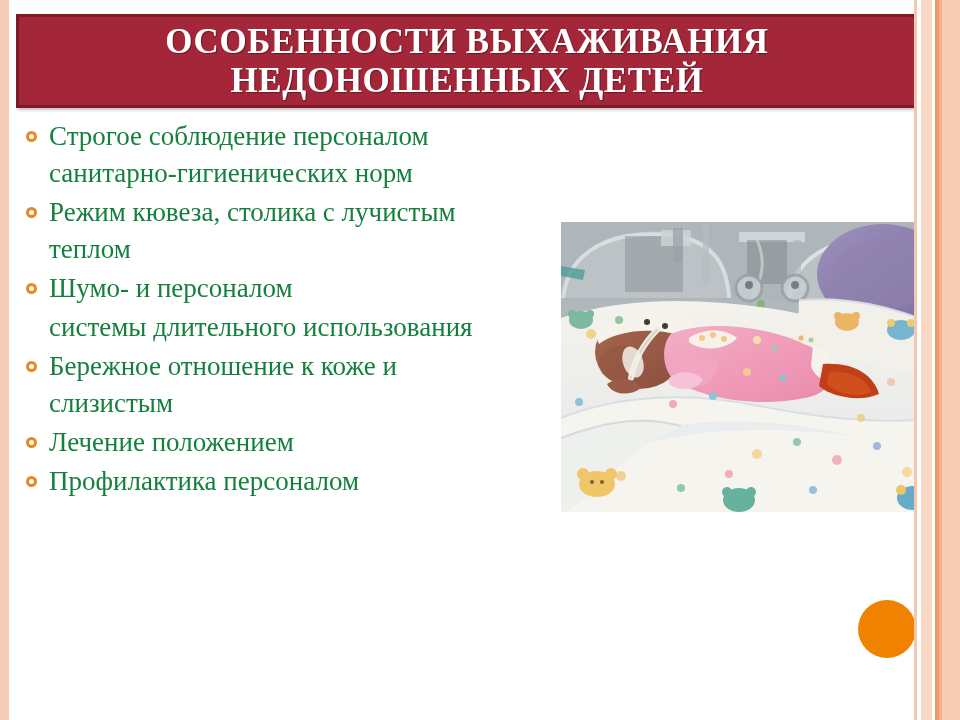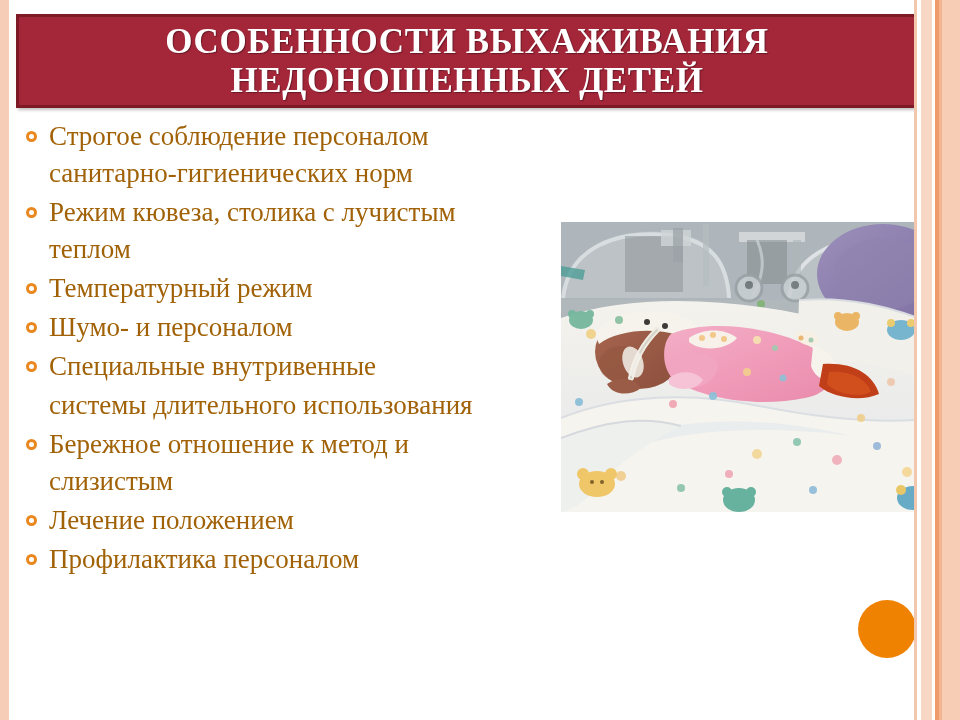--- a/index.html
+++ b/index.html
@@ -103,21 +103,21 @@
     margin-top: 13px;
     margin-right: 12px;
     box-sizing: border-box;
   }
   .bullet-mark.hidden { visibility: hidden; }
   .bullet-text {
     flex: 1 1 auto;
     font-family: "Liberation Serif", "DejaVu Serif", serif;
     font-size: 27px;
     line-height: 37px;
-    color: #a16207;
+    color: #15803d;
     white-space: pre-line;
   }
   .bullet-row.cont .bullet-text { text-indent: 0; }
 
   
   .photo {
     position: absolute;
     left: 561px;
     top: 222px;
     width: 378px;
@@ -158,43 +158,35 @@
       <span class="bullet-text">Строгое соблюдение персоналом
 санитарно-гигиенических норм</span>
     </div>
 
     <div class="bullet-row">
       <span class="bullet-mark"></span>
       <span class="bullet-text">Режим кювеза, столика с лучистым
 теплом</span>
     </div>
 
-    <div class="bullet-row">
-      <span class="bullet-mark"></span>
-      <span class="bullet-text">Температурный режим</span>
-    </div>
 
     <div class="bullet-row">
       <span class="bullet-mark"></span>
       <span class="bullet-text">Шумо- и персоналом</span>
     </div>
 
-    <div class="bullet-row">
-      <span class="bullet-mark"></span>
-      <span class="bullet-text">Специальные внутривенные</span>
-    </div>
 
     <div class="bullet-row cont">
       <span class="bullet-mark hidden"></span>
       <span class="bullet-text">системы длительного использования</span>
     </div>
 
     <div class="bullet-row">
       <span class="bullet-mark"></span>
-      <span class="bullet-text">Бережное отношение к метод и
+      <span class="bullet-text">Бережное отношение к коже и
 слизистым</span>
     </div>
 
     <div class="bullet-row">
       <span class="bullet-mark"></span>
       <span class="bullet-text">Лечение положением</span>
     </div>
 
     <div class="bullet-row">
       <span class="bullet-mark"></span>

